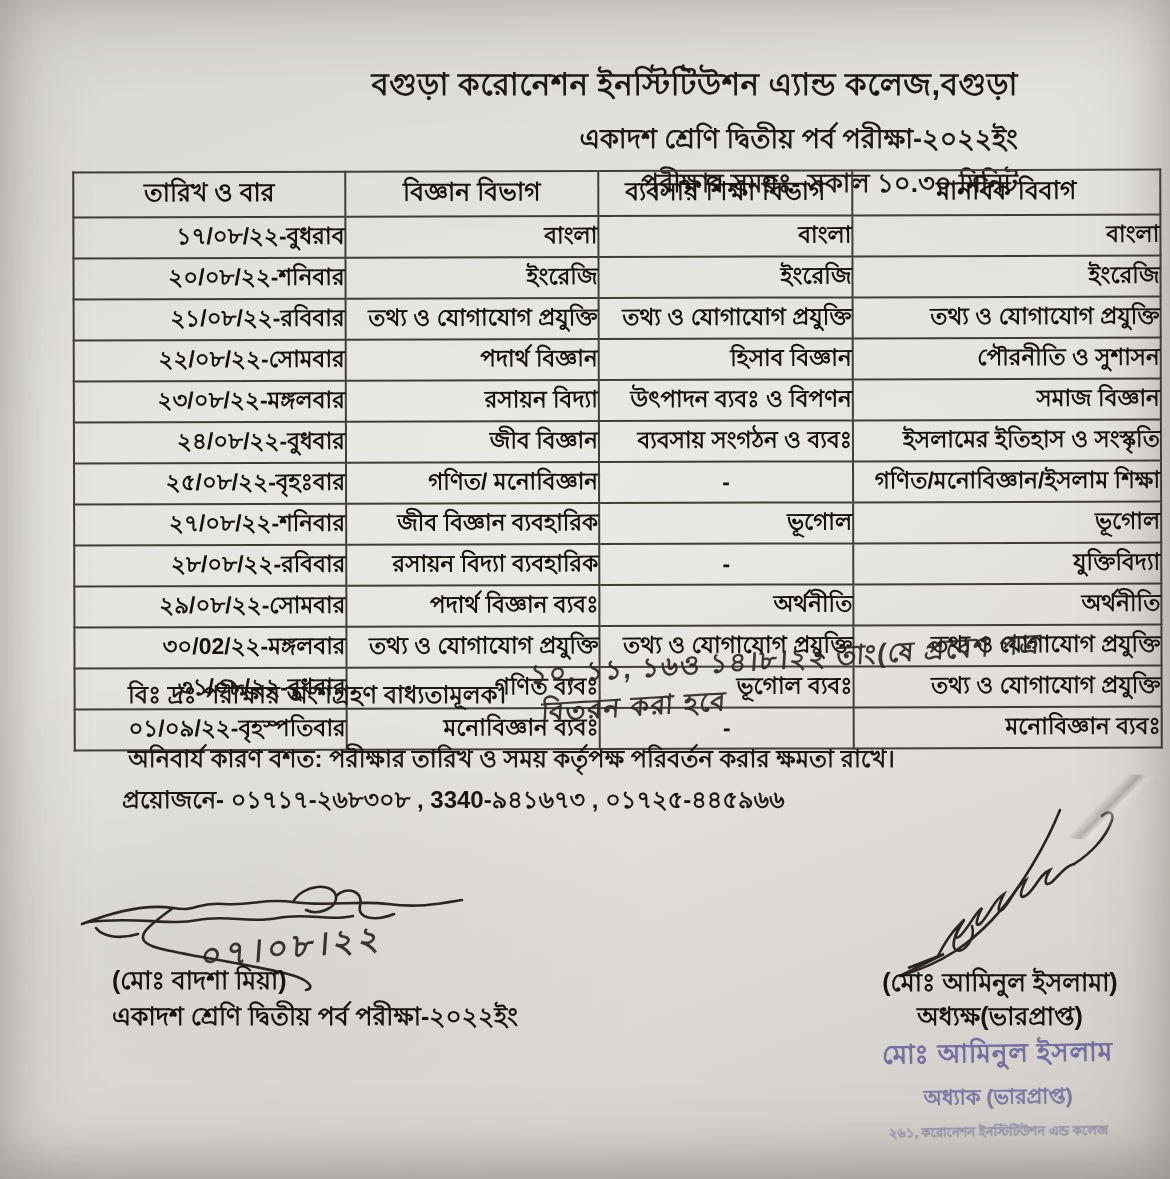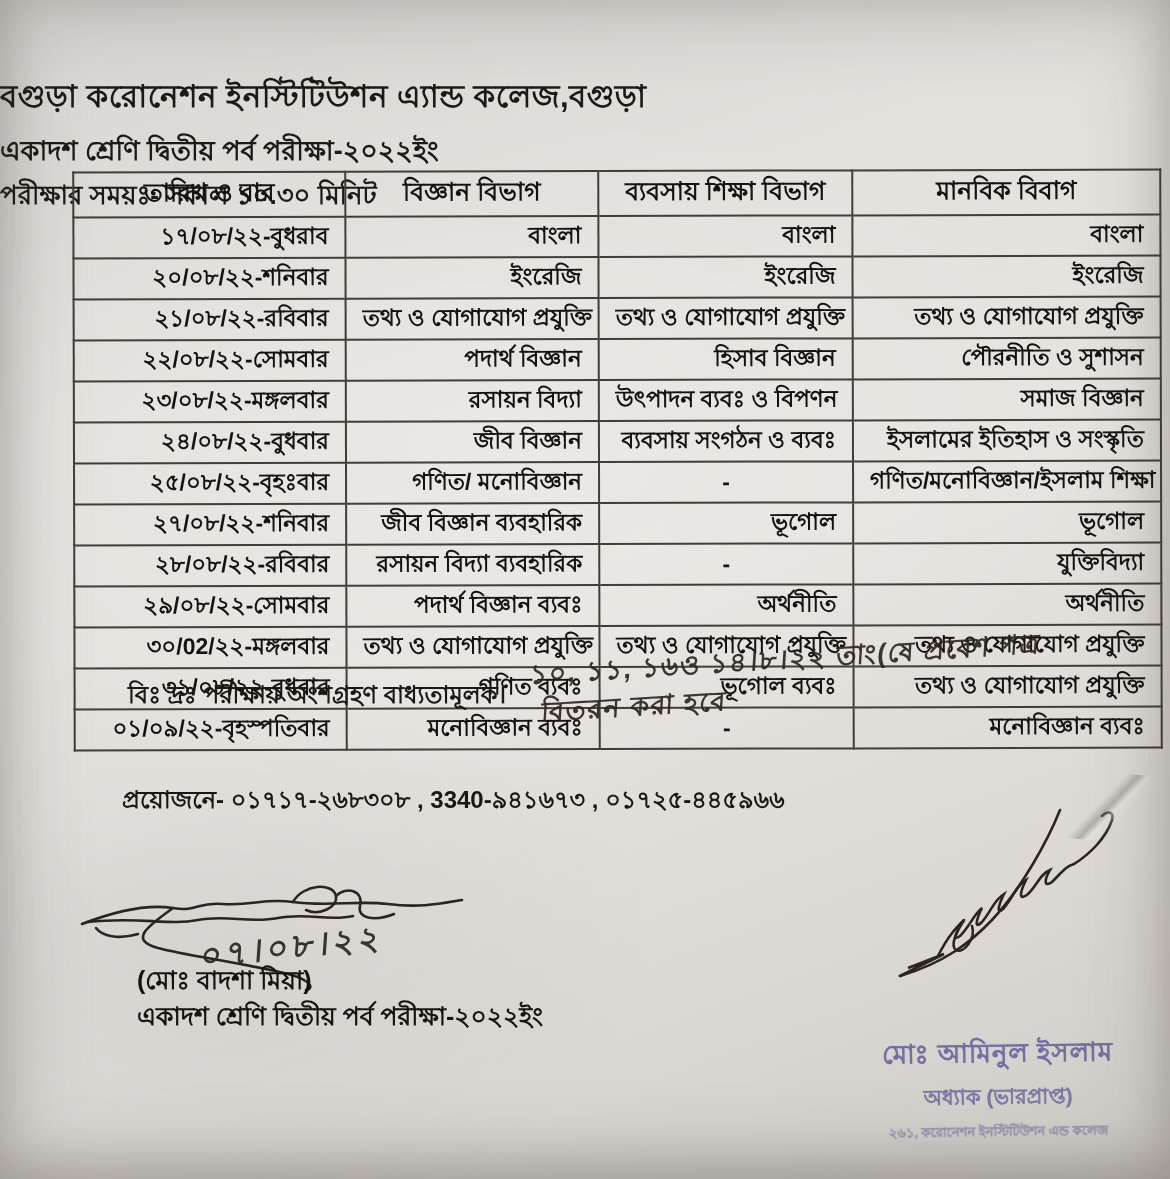--- a/index.html
+++ b/index.html
@@ -18,54 +18,54 @@
   }
   .vignette{
     position:absolute;inset:0;pointer-events:none;
     box-shadow:inset 0 0 90px rgba(60,55,48,0.28), inset 0 -18px 40px rgba(60,55,48,0.18);
   }
   .crease{
     position:absolute;right:-14px;top:772px;width:150px;height:70px;pointer-events:none;
     background:linear-gradient(128deg,transparent 44%,rgba(110,104,96,0.38) 50%,rgba(235,233,228,0.5) 54%,transparent 60%);
     transform:rotate(6deg);
   }
-  .titles{position:absolute;left:0;top:72px;width:1018px;text-align:left;font-weight:bold;}
+  .titles{position:absolute;left:0;top:60px;width:1018px;text-align:right;font-weight:bold;}
   .title-1{font-size:31px;letter-spacing:0.5px;}
   .title-2{font-size:27px;margin-top:6px;}
   .title-3{font-size:26px;}
   table.routine{
     position:absolute;left:73px;top:170px;width:1087px;
     border-collapse:collapse;table-layout:fixed;
     transform:rotate(-0.15deg);
   }
   table.routine th,table.routine td{
     border:2px solid #413e38;
     font-weight:bold;color:#15120f;
-    padding:0 16px;white-space:nowrap;overflow:visible;
+    padding:0 0;white-space:nowrap;overflow:visible;
   }
   table.routine th{height:33px;font-size:25px;text-align:center;}
   table.routine td{height:30px;font-size:23px;text-align:right;}
   table.routine td.dash{text-align:center;}
   .note{position:absolute;font-weight:bold;font-size:24px;color:#1b1814;}
   .note-mandatory{left:128px;top:676px;}
   .note-authority{left:128px;top:740px;}
   .note-contact{left:122px;top:781px;}
   .handwriting{
     position:absolute;color:#2e2620;font-weight:600;
     transform:rotate(-3.5deg) skewX(-7deg);
     letter-spacing:1.5px;opacity:0.92;
   }
   .hw-note{left:528px;top:636px;font-size:27px;line-height:38px;width:660px;}
   .hw-note .l2{margin-left:14px;}
   .hw-date{left:200px;top:921px;font-size:33px;transform:rotate(-6deg) skewX(-10deg);letter-spacing:4px;}
   .sig-svg{position:absolute;pointer-events:none;}
   .sig-left{left:78px;top:882px;}
   .sig-right{left:852px;top:808px;}
   .block{position:absolute;font-weight:bold;color:#17140f;}
-  .block-left{left:112px;top:962px;font-size:25px;line-height:36px;margin-left:25px;}
+  .block-left{left:112px;top:962px;font-size:25px;line-height:36px;}
   .block-right{left:840px;top:965px;width:320px;text-align:center;font-size:25px;line-height:34px;}
   .stamp{
     position:absolute;left:828px;top:1033px;width:340px;text-align:center;
     color:#66629a;transform:rotate(-0.8deg);text-shadow:0 0 1px rgba(102,98,154,0.55);
   }
   .stamp-name{font-size:26px;font-weight:bold;letter-spacing:1px;opacity:0.88;}
   .stamp-role{font-size:21px;font-weight:bold;margin-top:4px;opacity:0.78;}
   .stamp-college{font-size:13px;font-weight:bold;margin-top:6px;opacity:0.55;filter:blur(0.4px);}
 </style>
 </head>
@@ -176,20 +176,21 @@
       </tbody>
   </table>
 
   <div class="note note-mandatory">বিঃ দ্রঃ পরীক্ষায় অংশগ্রহণ বাধ্যতামূলক।</div>
 
   <div class="handwriting hw-note">
     <div class="l1">১০, ১১, ১৬ও ১৪।৮।২২ তাং(ষে প্রবেশ পত্র</div>
     <div class="l2">বিতরন করা হবে</div>
   </div>
 
+  <div class="note note-authority">অনিবার্য কারণ বশত: পরীক্ষার তারিখ  ও সময় কর্তৃপক্ষ পরিবর্তন করার ক্ষমতা রাখে।</div>
   <div class="note note-contact">প্রয়োজনে- ০১৭১৭-২৬৮৩০৮ , 3340-৯৪১৬৭৩ , ০১৭২৫-৪৪৫৯৬৬</div>
 
   <svg class="sig-svg sig-left" width="390" height="110" viewBox="0 0 390 110">
     <g fill="none" stroke="#2b241f" stroke-width="2.6" stroke-linecap="round">
       <path d="M4,42 C40,28 70,22 95,26 C120,30 118,20 145,22 C175,24 185,16 215,20 C250,25 280,18 310,22 C340,26 360,22 384,18"></path>
       <path d="M10,40 C60,34 90,44 120,38 C150,32 170,42 200,36 C230,30 250,40 275,34"></path>
       <path d="M215,20 C225,2 255,0 258,14 C260,26 240,34 228,28"></path>
       <path d="M258,14 C268,4 286,8 282,24 C279,36 296,40 316,32"></path>
       <path d="M95,26 C70,44 50,58 80,66 C110,74 160,80 210,92 C230,97 238,106 228,108"></path>
       <path d="M60,52 C40,58 24,54 18,46"></path>
@@ -205,20 +206,24 @@
   <svg class="sig-svg sig-right" width="270" height="175" viewBox="0 0 270 175">
     <g fill="none" stroke="#2b241f" stroke-width="2.6" stroke-linecap="round">
       <path d="M208,2 C196,32 170,80 140,112 C118,135 92,155 48,168"></path>
       <path d="M48,168 L92,146 L56,160 L84,150"></path>
       <path d="M86,148 C96,128 104,120 112,112 C104,124 100,134 108,128 C118,118 122,106 130,100 C124,112 122,122 130,114 C140,102 142,92 152,86 C146,98 144,108 152,100 C162,88 164,78 174,72 C168,84 166,94 176,86 C186,76 188,66 198,62 C192,72 192,80 200,74 C210,64 214,58 222,56"></path>
       <path d="M222,56 C238,46 254,30 260,12 C262,4 256,2 250,8"></path>
       <path d="M112,112 C104,124 98,138 104,142 C112,146 124,130 120,118"></path>
     </g>
   </svg>
 
+  <div class="block block-right">
+    <div>(মোঃ আমিনুল ইসলামা)</div>
+    <div>অধ্যক্ষ(ভারপ্রাপ্ত)</div>
+  </div>
 
   <div class="stamp">
     <div class="stamp-name">মোঃ আমিনুল ইসলাম</div>
     <div class="stamp-role">অধ্যাক (ভারপ্রাপ্ত)</div>
     <div class="stamp-college">২৬১, করোনেশন ইনস্টিটিউশন এন্ড কলেজ</div>
   </div>
 
   <div class="crease"></div>
   <div class="vignette"></div>
 </div>

